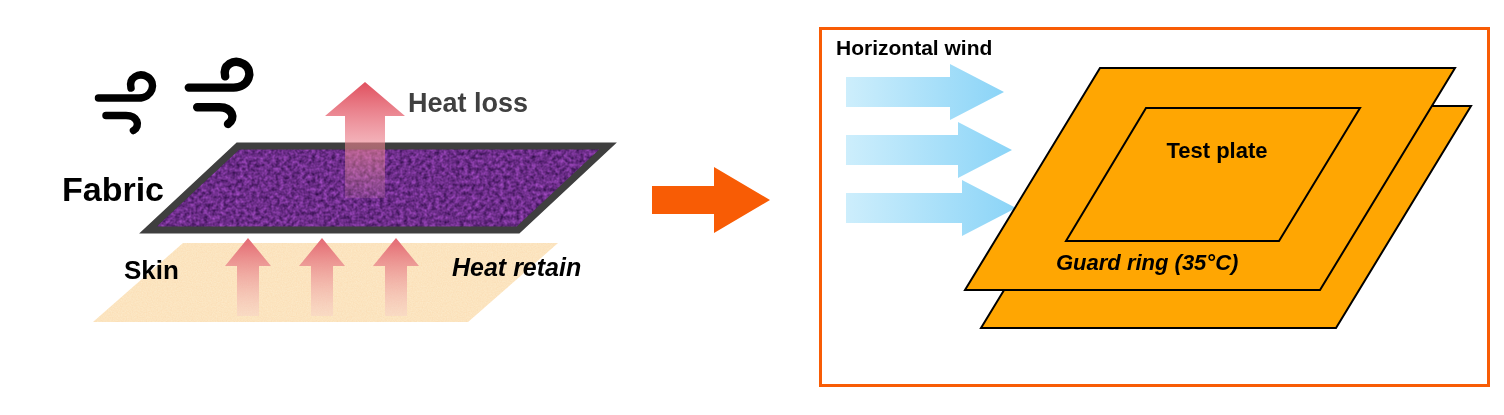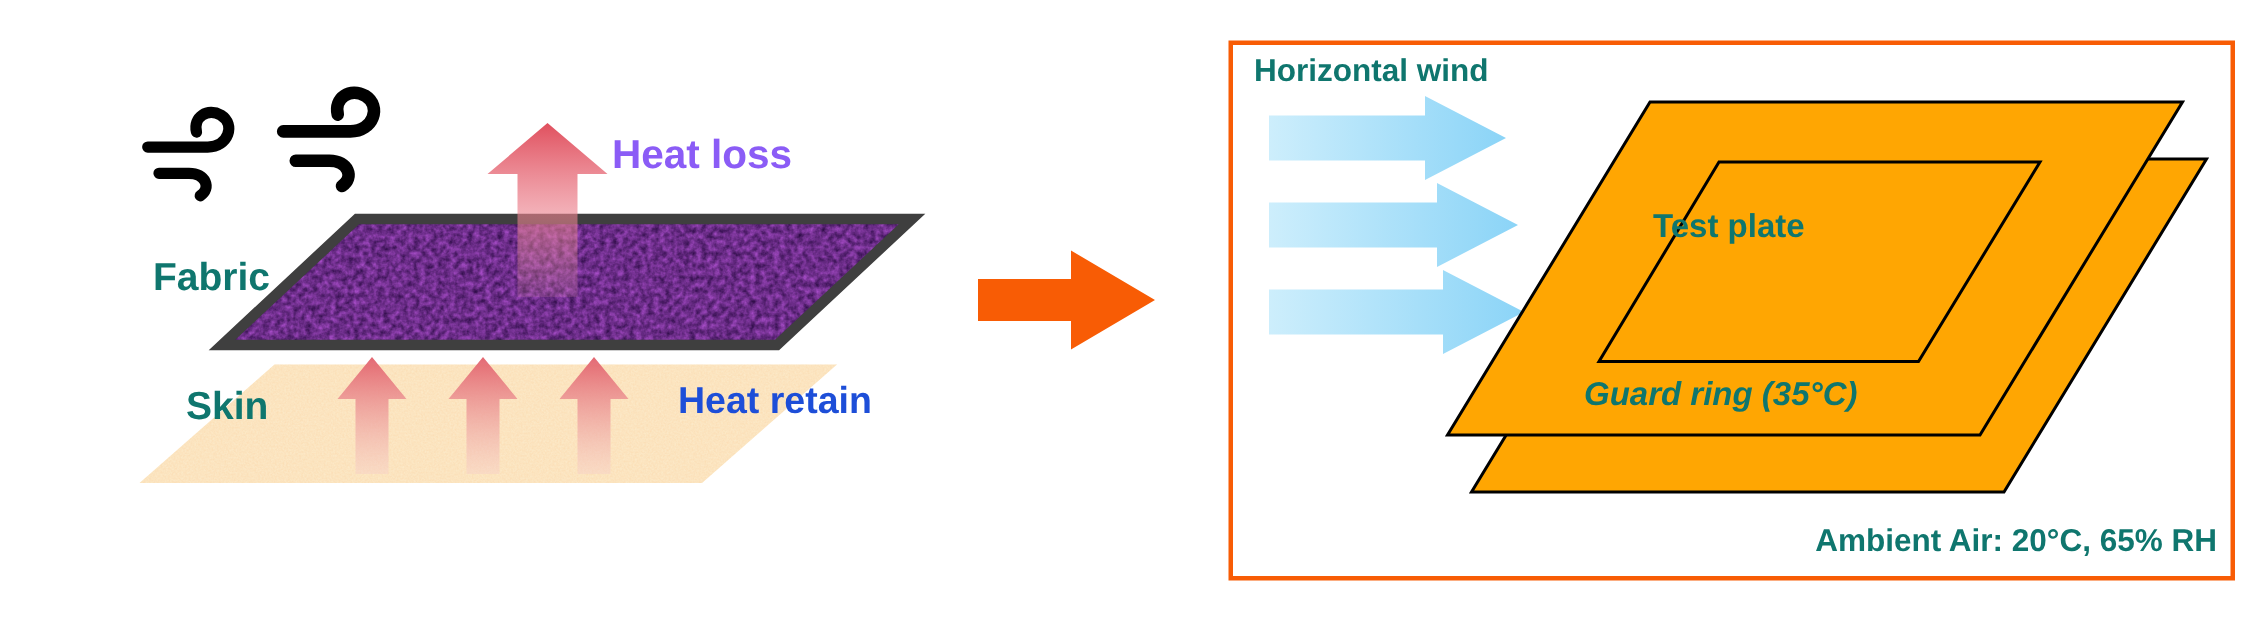--- a/index.html
+++ b/index.html
@@ -8,26 +8,26 @@
     width:1504px;height:415px;
     background:#ffffff;
     font-family:"Liberation Sans", sans-serif;
     overflow:hidden;
   }
   .layer{position:absolute;left:0;top:0;}
   .lbl{
     position:absolute;
     font-weight:bold;
     white-space:nowrap;
-    color:#0f766e;
+    color:#000000;
     line-height:1.15;
   }
-  .lbl-heat-loss{color:#8b5cf6;}
-  .lbl-heat-retain{color:#1d4ed8;}
-  .lbl-center{}
+  .lbl-heat-loss{color:#404040;}
+  .lbl-heat-retain{color:#000000;font-style:italic;}
+  .lbl-center{text-align:center;}
 </style>
 </head>
 <body>
 
 <div class="canvas">
 
   <svg class="layer" width="1504" height="415" viewBox="0 0 1504 415">
     <defs>
       <linearGradient id="gHeatBig" x1="0" y1="1" x2="0" y2="0">
         <stop offset="0" stop-color="#F2A0A8" stop-opacity="0.15"></stop>
@@ -92,32 +92,31 @@
       <polygon points="846,193 962,193 962,180 1016,208 962,236 962,223 846,223"></polygon>
     </g>
 
     <polygon points="1116,106 1471,106 1336,328 981,328" stroke="#000000" stroke-width="2" fill="#FFA602"></polygon>
 
     <polygon points="1100,68 1455,68 1320,290 965,290" stroke="#000000" stroke-width="2" fill="#FFA602"></polygon>
 
     <polygon points="1146,108 1360,108 1279,241 1066,241" fill="none" stroke="#000000" stroke-width="2"></polygon>
   </svg>
 
-  <div class="lbl" style="left:62px; top:170px; font-size:26px;margin-left:40px;">Fabric</div>
+  <div class="lbl" style="left:62px; top:170px; font-size:34px;">Fabric</div>
 
   <div class="lbl" style="left:76px; top:256px; font-size:26px;margin-left:48px;">Skin</div>
 
   <div class="lbl lbl-heat-loss" style="left:408px; top:88px; font-size:27px;">Heat loss</div>
 
   <div class="lbl lbl-heat-retain" style="left:452px; top:253px; font-size:25px;">Heat retain</div>
 
   <div class="lbl" style="left:836px; top:36px; font-size:21px;">Horizontal wind</div>
 
   <div class="lbl lbl-center" style="left:1102px; top:136px; width:230px; font-size:22px; line-height:1.35;">
     <div>Test plate</div>
   </div>
 
   <div class="lbl" style="left:1056px; top:250px; font-size:22px;font-style:italic;">Guard ring (35°C)</div>
 
 
-  <div class="lbl" style="right:26px; top:349px; font-size:21px;">Ambient Air: 20°C, 65% RH</div>
 
 </div>
 
 </body></html>

